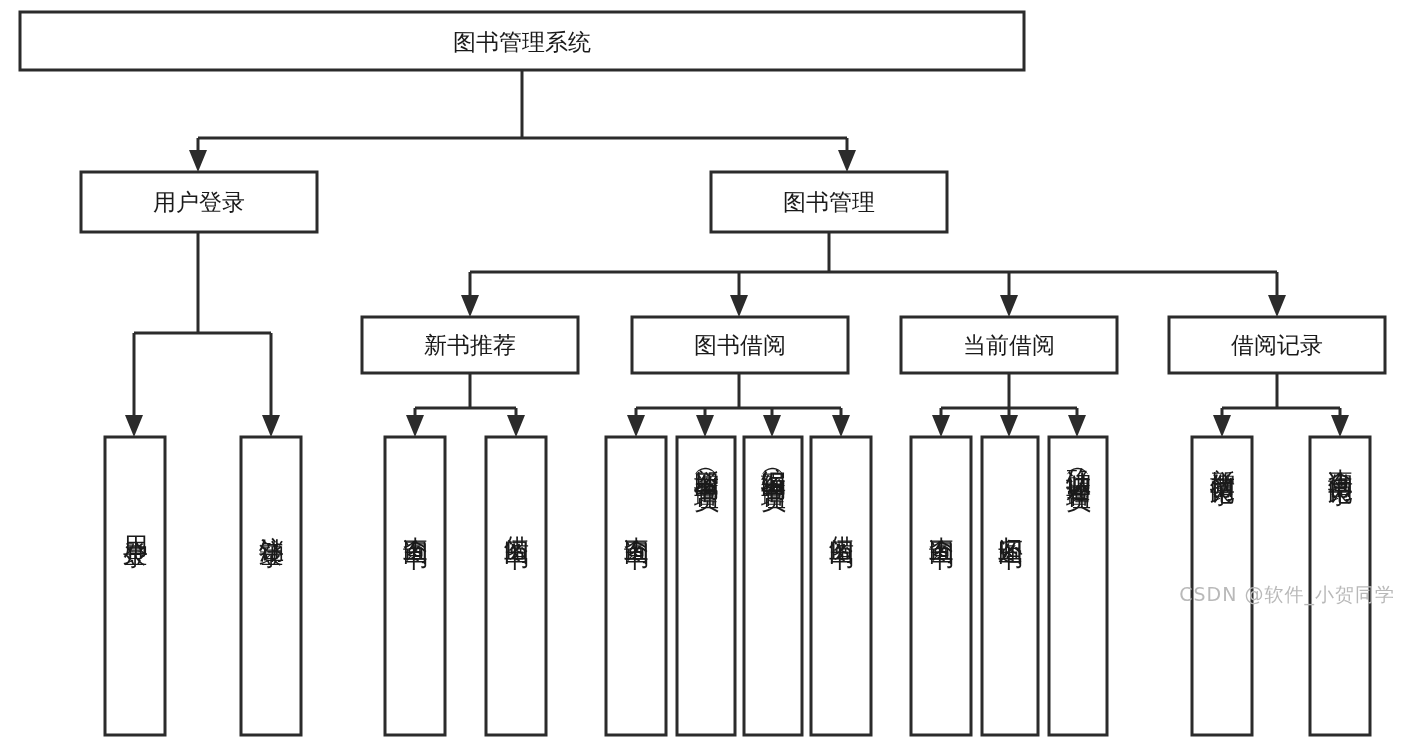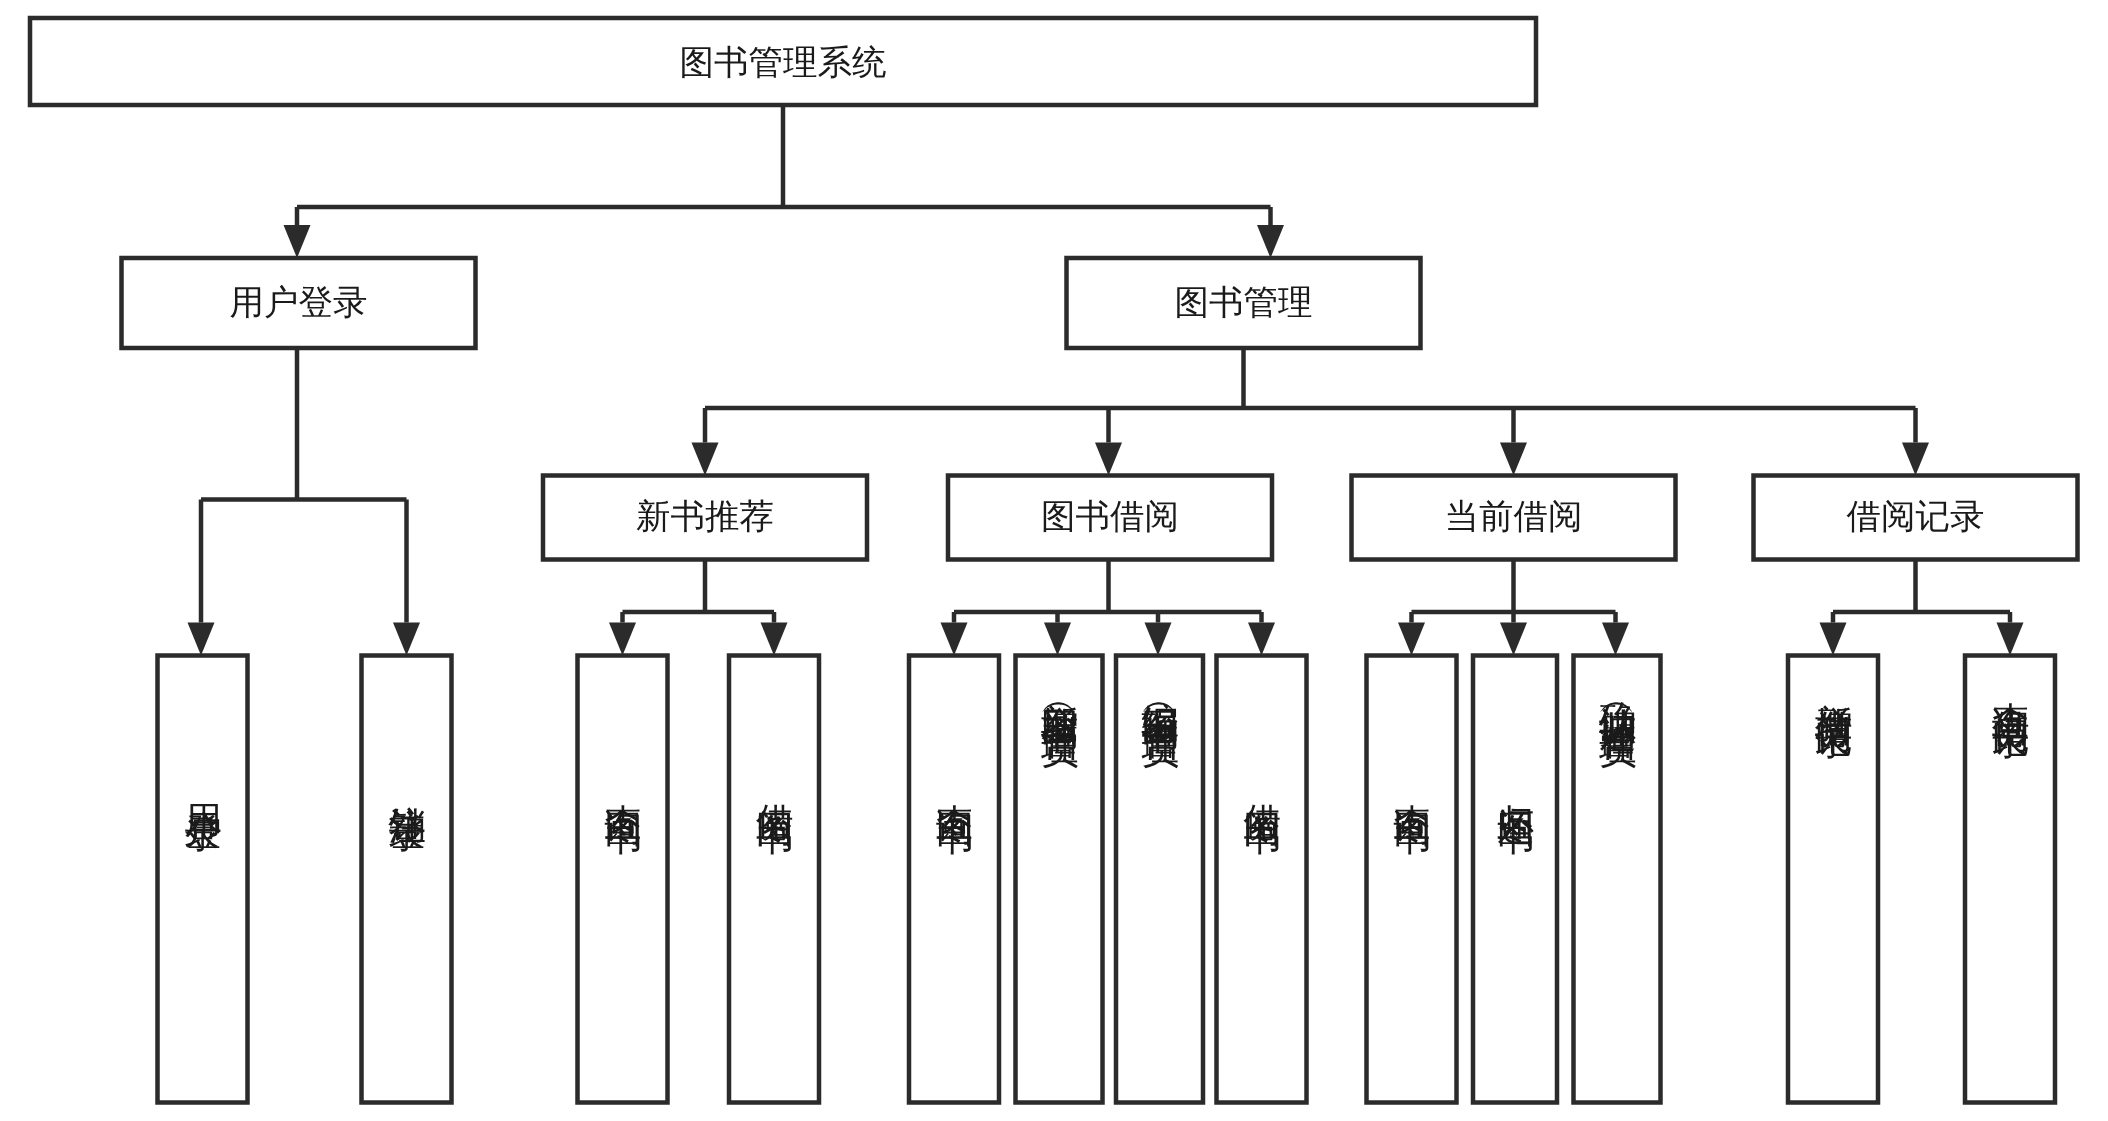--- a/index.html
+++ b/index.html
@@ -206,14 +206,15 @@
   <div class="node-label-v" style="left:760px; top:448px;">编辑图书（管理员）</div>
   <div class="node-label-v" style="left:828px; top:516px;">借阅图书</div>
 
   <div class="node-label-v" style="left:928px; top:516px;">查询图书</div>
   <div class="node-label-v" style="left:997px; top:516px;">归还图书</div>
   <div class="node-label-v" style="left:1065px; top:448px;">确认归还（管理员）</div>
 
   <div class="node-label-v" style="left:1209px; top:448px;">新增借阅记录</div>
   <div class="node-label-v" style="left:1327px; top:448px;">查询借阅记录</div>
 
+  <div class="watermark">CSDN @软件_小贺同学</div>
 
 </div>
 
 </body></html>

